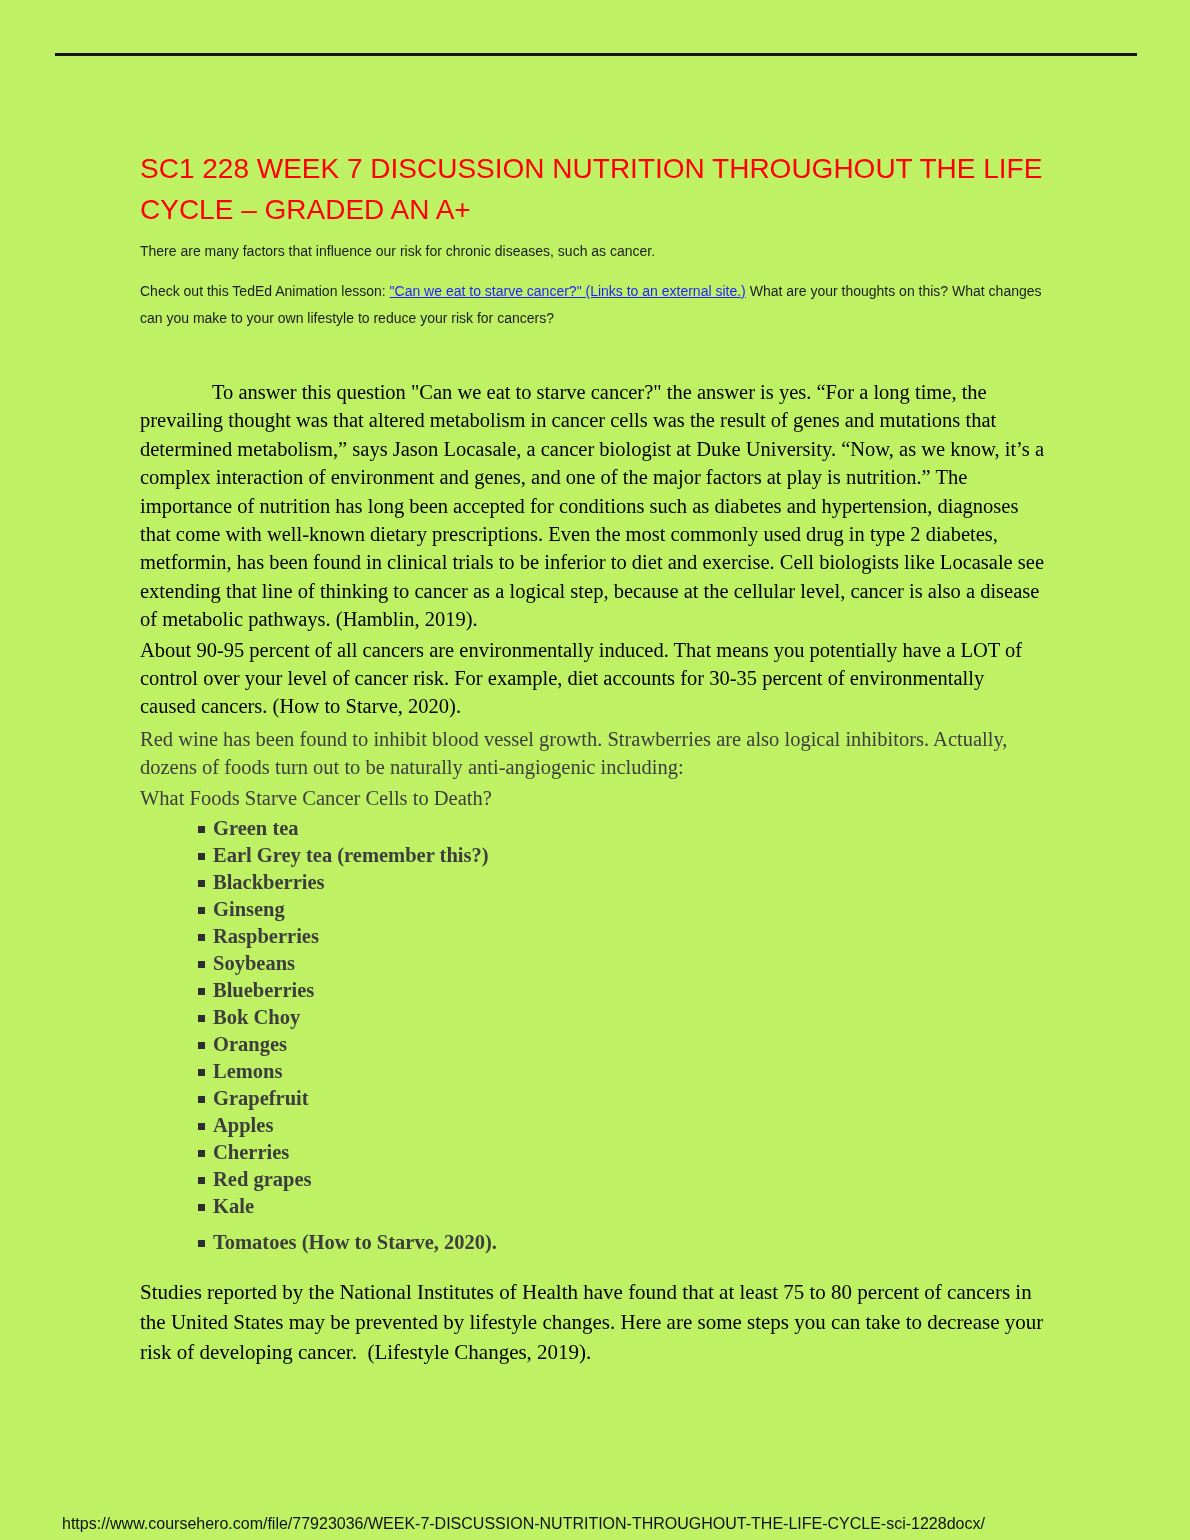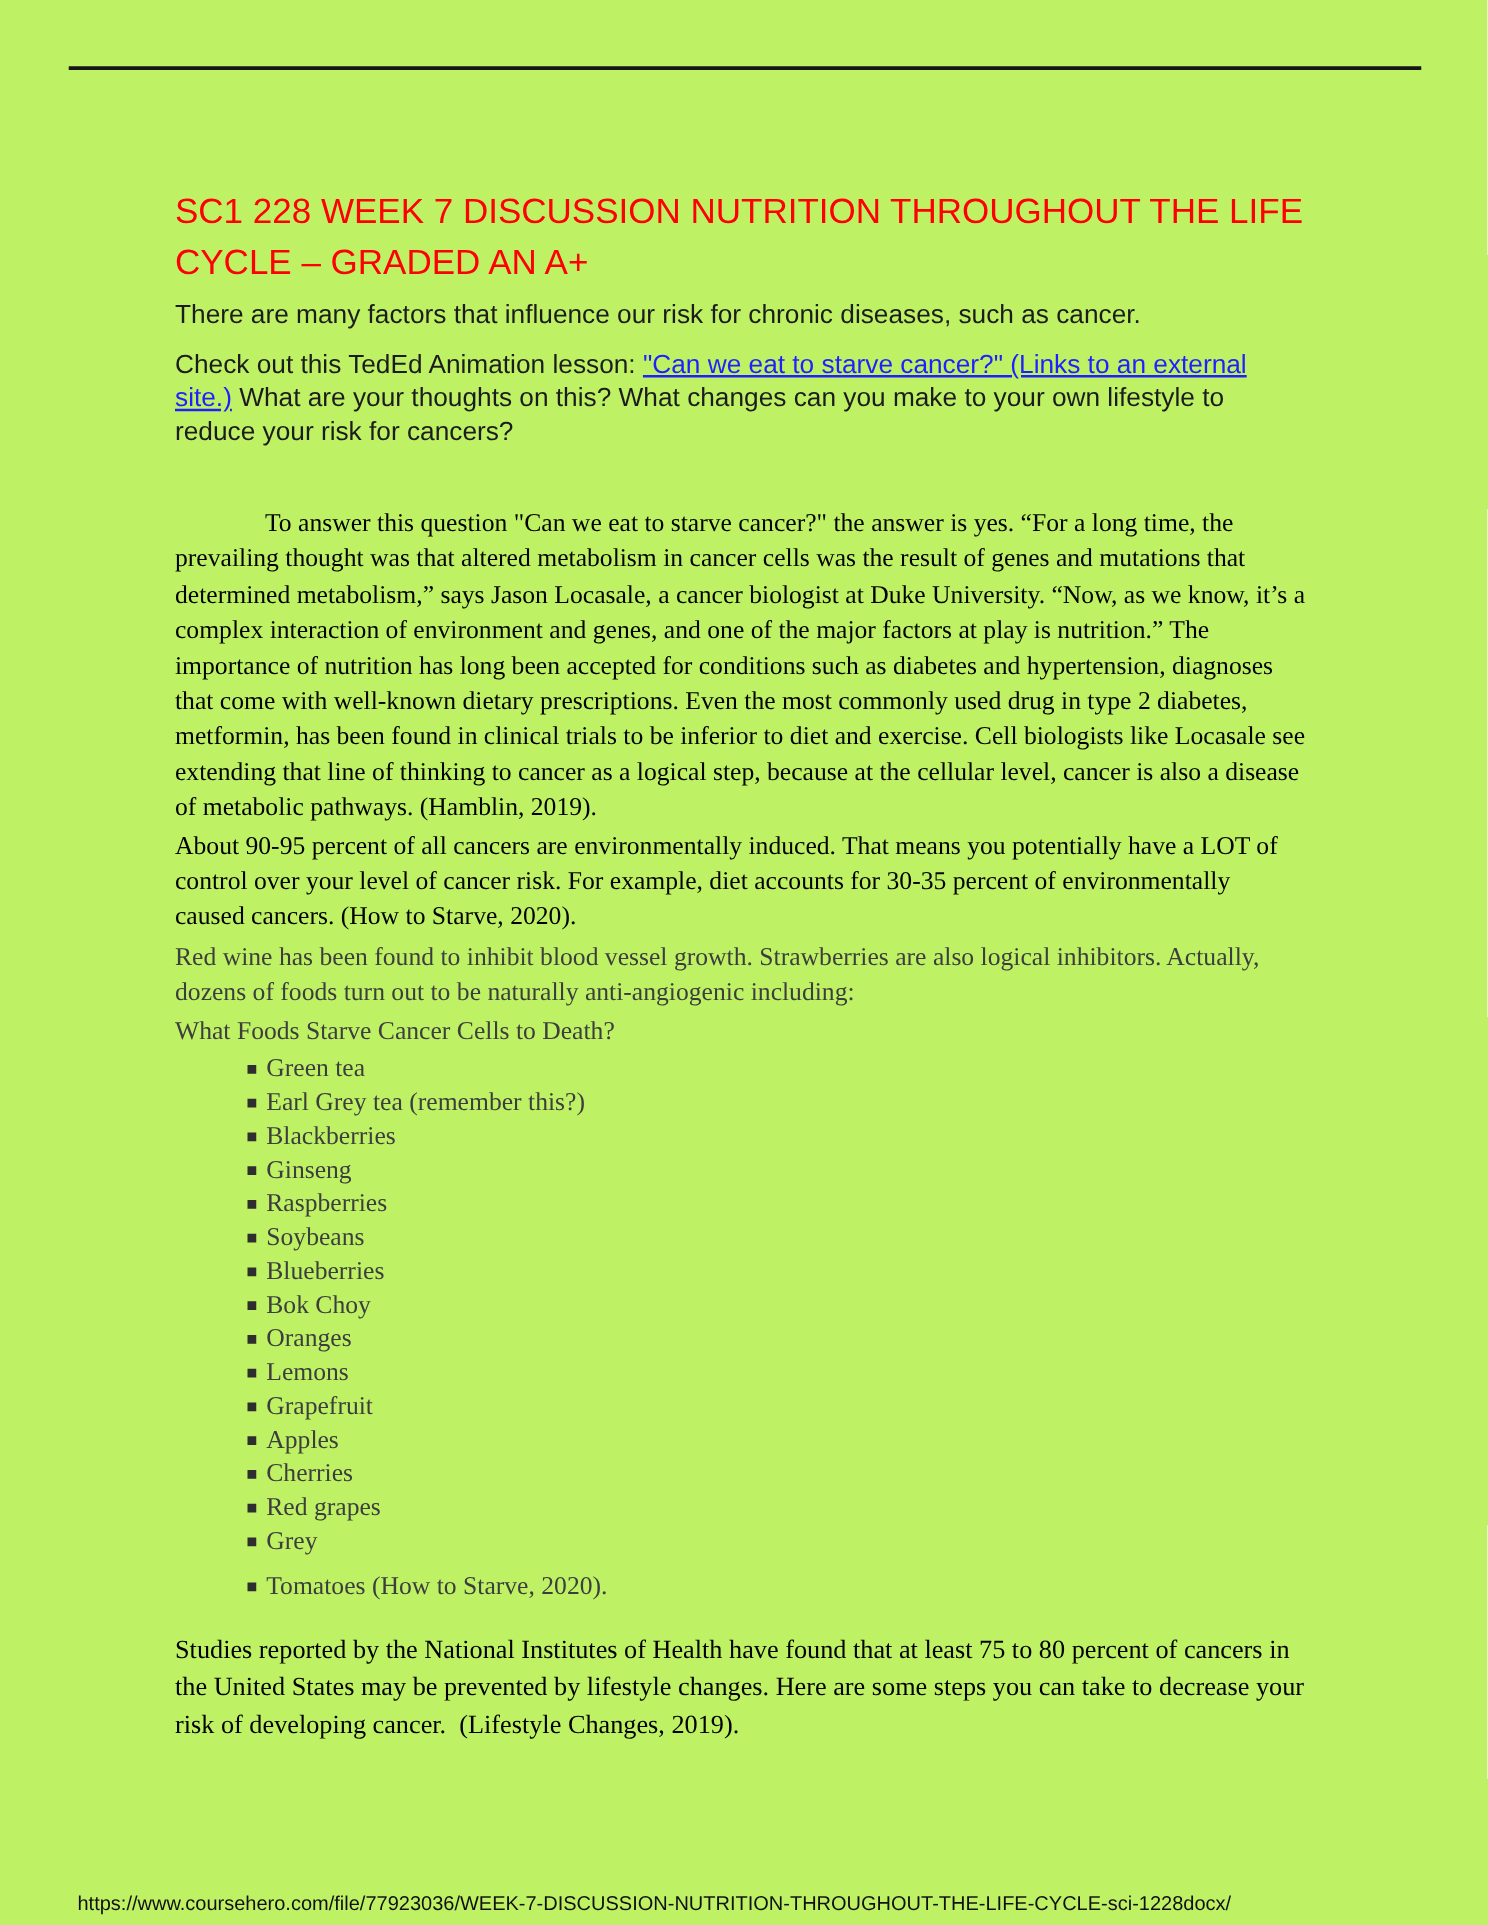--- a/index.html
+++ b/index.html
@@ -33,21 +33,21 @@
     font-family: "Liberation Sans", sans-serif;
     font-weight: 400;
     font-size: 28px;
     line-height: 41px;
     color: #ff0000;
     margin: 0;
   }
   .title-line { display: block; }
   .sans {
     font-family: "Liberation Sans", sans-serif;
-    font-size: 21px;
+    font-size: 14px;
     line-height: 27px;
     color: #1c1c1c;
     margin: 0;
   }
   .p-intro { margin-top: 8px; }
   .p-prompt { margin-top: 13px; }
   .link {
     color: #1f1fff;
     text-decoration: underline;
     cursor: pointer;
@@ -66,20 +66,21 @@
   .gray { color: #3d3d3d; }
   .p-body3 { margin-top: 4px; }
   .p-list-heading { margin-top: 2px; }
   .food-list {
     list-style: none;
     margin: 3px 0 0 58px;
     padding: 0;
     font-size: 20.5px;
     line-height: 27px;
     color: #3d3d3d;
+    font-weight: bold;
   }
   .food-list li:last-child { margin-top: 9px; }
   .bullet {
     display: inline-block;
     width: 7px;
     height: 7px;
     background: #2e2e2e;
     margin-right: 8px;
     vertical-align: 2px;
   }
@@ -143,21 +144,21 @@
         <li><span class="bullet"></span><span>Raspberries</span></li>
         <li><span class="bullet"></span><span>Soybeans</span></li>
         <li><span class="bullet"></span><span>Blueberries</span></li>
         <li><span class="bullet"></span><span>Bok Choy</span></li>
         <li><span class="bullet"></span><span>Oranges</span></li>
         <li><span class="bullet"></span><span>Lemons</span></li>
         <li><span class="bullet"></span><span>Grapefruit</span></li>
         <li><span class="bullet"></span><span>Apples</span></li>
         <li><span class="bullet"></span><span>Cherries</span></li>
         <li><span class="bullet"></span><span>Red grapes</span></li>
-        <li><span class="bullet"></span><span>Grey</span></li>
+        <li><span class="bullet"></span><span>Kale</span></li>
         <li><span class="bullet"></span><span>Tomatoes (How to Starve, 2020).</span></li>
       </ul>
 
     <p class="serif-block p-body4">Studies reported by the National Institutes of Health have found that at least 75 to 80 percent of cancers in the United States may be prevented by lifestyle changes. Here are some steps you can take to decrease your risk of developing cancer.  (Lifestyle Changes, 2019).</p>
 
   </div>
 
 
   <div class="footer-url">https://www.coursehero.com/file/77923036/WEEK-7-DISCUSSION-NUTRITION-THROUGHOUT-THE-LIFE-CYCLE-sci-1228docx/</div>
 

